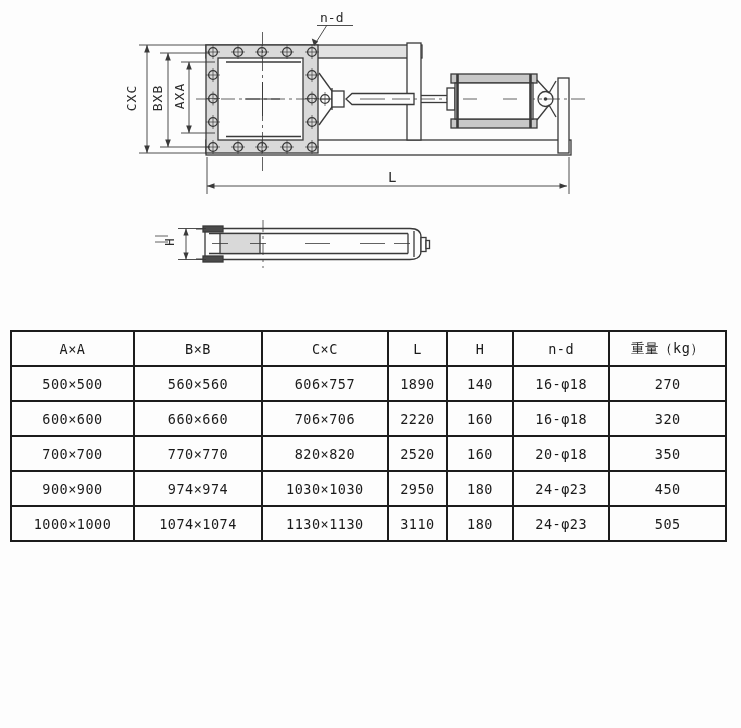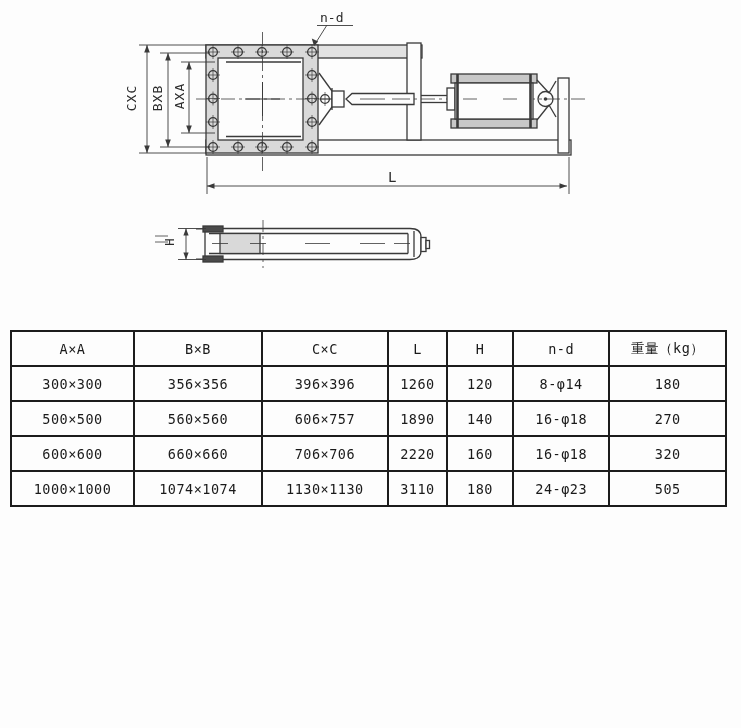--- a/index.html
+++ b/index.html
@@ -199,47 +199,56 @@
           <th>B×B</th>
           <th>C×C</th>
           <th>L</th>
           <th>H</th>
           <th>n-d</th>
           <th>重量（kg）</th>
         </tr>
     </thead>
     <tbody>
         <tr>
-          <td>300×300</td>
-          <td>356×356</td>
-          <td>396×396</td>
-          <td>1260</td>
-          <td>120</td>
-          <td>8-φ14</td>
-          <td>180</td>
-        </tr>
-        <tr>
           <td>500×500</td>
           <td>560×560</td>
           <td>606×757</td>
           <td>1890</td>
           <td>140</td>
           <td>16-φ18</td>
           <td>270</td>
         </tr>
         <tr>
           <td>600×600</td>
           <td>660×660</td>
           <td>706×706</td>
           <td>2220</td>
           <td>160</td>
           <td>16-φ18</td>
           <td>320</td>
         </tr>
         <tr>
+          <td>700×700</td>
+          <td>770×770</td>
+          <td>820×820</td>
+          <td>2520</td>
+          <td>160</td>
+          <td>20-φ18</td>
+          <td>350</td>
+        </tr>
+        <tr>
+          <td>900×900</td>
+          <td>974×974</td>
+          <td>1030×1030</td>
+          <td>2950</td>
+          <td>180</td>
+          <td>24-φ23</td>
+          <td>450</td>
+        </tr>
+        <tr>
           <td>1000×1000</td>
           <td>1074×1074</td>
           <td>1130×1130</td>
           <td>3110</td>
           <td>180</td>
           <td>24-φ23</td>
           <td>505</td>
         </tr>
       </tbody>
   </table>

